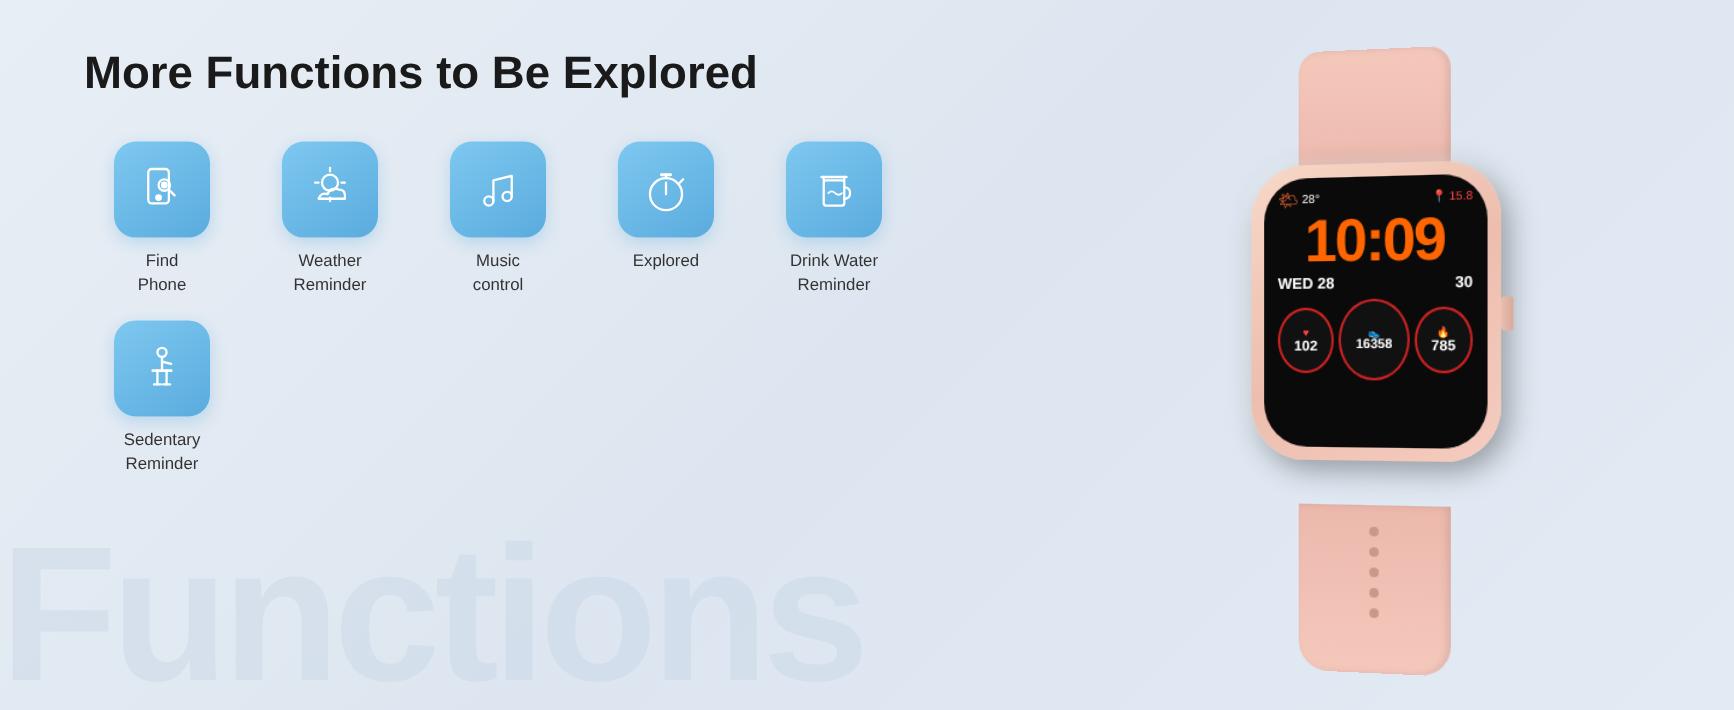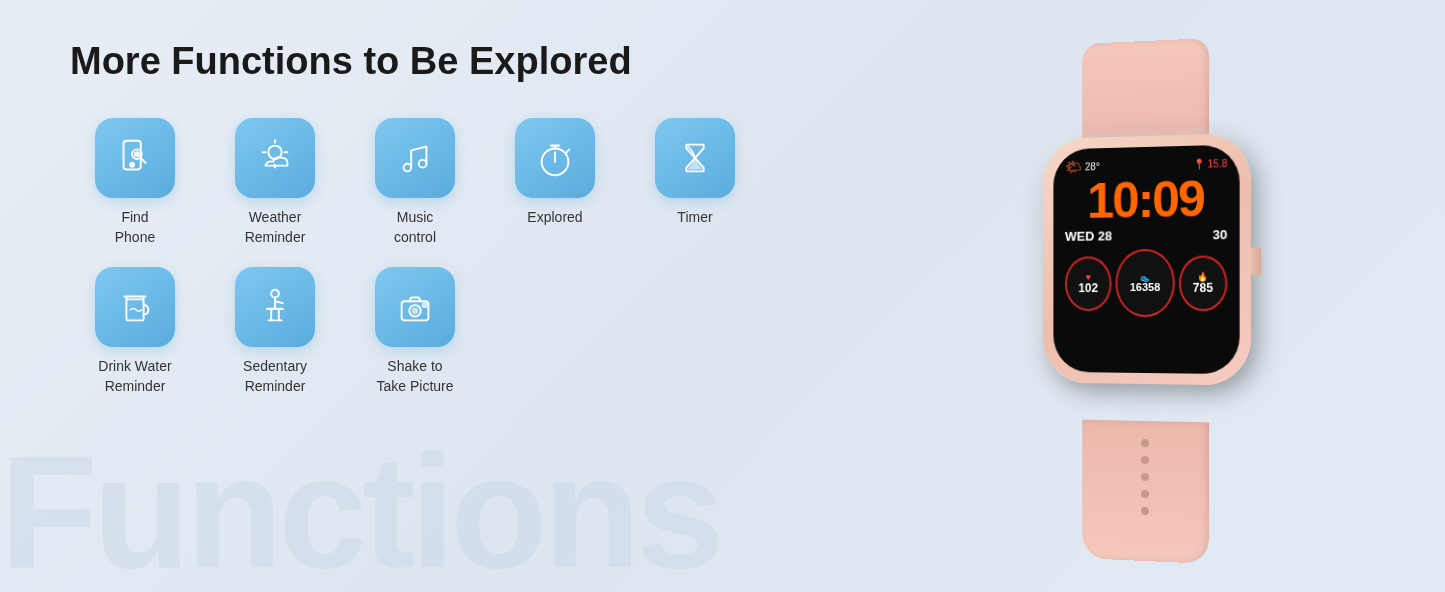--- a/index.html
+++ b/index.html
@@ -169,32 +169,20 @@
             <line x1="22" y1="26" x2="22" y2="16" stroke="white" stroke-width="2"></line>
             <line x1="18" y1="9" x2="26" y2="9" stroke="white" stroke-width="2.5"></line>
             <line x1="22" y1="9" x2="22" y2="12" stroke="white" stroke-width="2"></line>
             <line x1="34" y1="16" x2="37" y2="13" stroke="white" stroke-width="2"></line>
             <path d="M8 26 Q8 14 22 12" stroke="white" stroke-width="1" fill="none" stroke-dasharray="3,2"></path>
           </svg>
         </div>
         <span class="function-label">Explored</span>
       </div>
 
-      <div class="function-item">
-        <div class="icon-box">
-          <svg viewBox="0 0 44 44">
-
-            <path d="M13 8 L31 8 L31 12 Q22 22 22 22 Q22 22 31 32 L31 36 L13 36 L13 32 Q22 22 22 22 Q22 22 13 12 Z" fill="none" stroke="white" stroke-width="2"></path>
-            <path d="M15 10 Q22 18 22 22" stroke="white" stroke-width="1.5" fill="none"></path>
-
-            <path d="M16 33 L28 33 Q22 27 22 22 Q22 27 16 33 Z" fill="white" opacity="0.6"></path>
-          </svg>
-        </div>
-        <span class="function-label">Timer</span>
-      </div>
 
       <div class="function-item">
         <div class="icon-box">
           <svg viewBox="0 0 44 44">
 
             <rect x="13" y="14" width="18" height="22" rx="2" fill="none" stroke="white" stroke-width="2"></rect>
             <path d="M31 20 Q36 20 36 25 Q36 30 31 30" fill="none" stroke="white" stroke-width="2"></path>
             <line x1="13" y1="14" x2="13" y2="11" stroke="white" stroke-width="2"></line>
             <line x1="31" y1="14" x2="31" y2="11" stroke="white" stroke-width="2"></line>
             <line x1="11" y1="11" x2="33" y2="11" stroke="white" stroke-width="2"></line>
@@ -221,36 +209,20 @@
             <path d="M15 36 L21 36" stroke="white" stroke-width="2"></path>
             <path d="M23 36 L29 36" stroke="white" stroke-width="2"></path>
 
             <path d="M22 16 L30 18" stroke="white" stroke-width="2"></path>
           </svg>
         </div>
         <span class="function-label">Sedentary<br>Reminder</span>
       </div>
 
 
-      <div class="function-item">
-        <div class="icon-box">
-          <svg viewBox="0 0 44 44">
-
-            <rect x="8" y="16" width="28" height="20" rx="3" fill="none" stroke="white" stroke-width="2"></rect>
-
-            <circle cx="22" cy="26" r="6" fill="none" stroke="white" stroke-width="2"></circle>
-            <circle cx="22" cy="26" r="2.5" fill="white" opacity="0.6"></circle>
-
-            <path d="M16 16 L18 12 L26 12 L28 16" fill="none" stroke="white" stroke-width="2"></path>
-
-            <rect x="30" y="18" width="4" height="4" rx="1" fill="white" opacity="0.7"></rect>
-          </svg>
-        </div>
-        <span class="function-label">Shake to<br>Take Picture</span>
-      </div>
 
     </div>
   </div>
 
   <div class="right-section">
     <div class="watch-container">
 
       <div style="position:absolute;top:0;left:50%;transform:translateX(-50%);width:128px;height:110px;background:linear-gradient(180deg,#f5c8bc 0%,#ecb8ac 100%);border-radius:18px 18px 0 0;z-index:1;box-shadow:inset -3px 0 6px rgba(0,0,0,0.1);"></div>
 
       <div style="position:absolute;bottom:0;left:50%;transform:translateX(-50%);width:128px;height:140px;background:linear-gradient(180deg,#ecb8ac 0%,#f5c8bc 100%);border-radius:0 0 25px 25px;z-index:1;box-shadow:inset -3px 0 6px rgba(0,0,0,0.1);">

